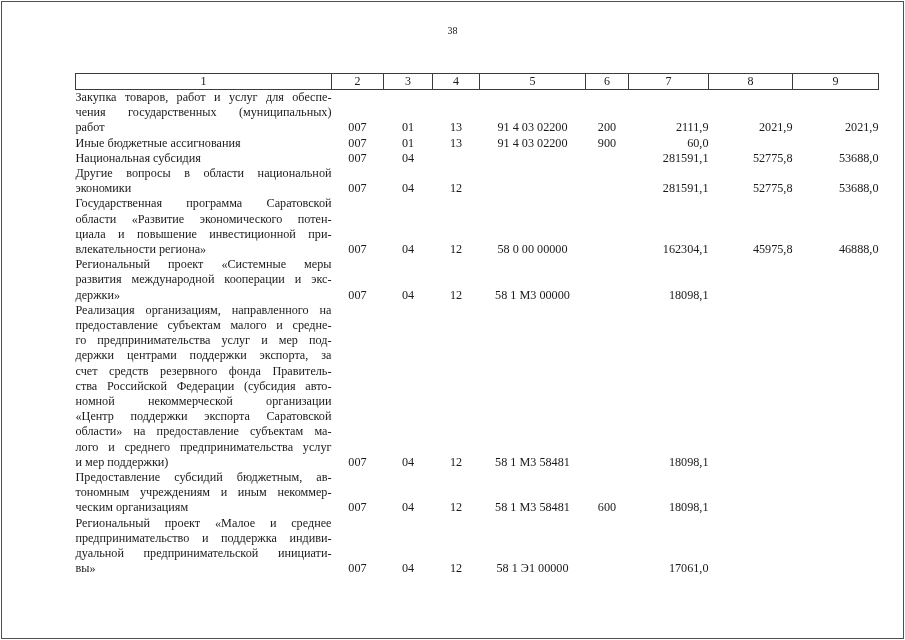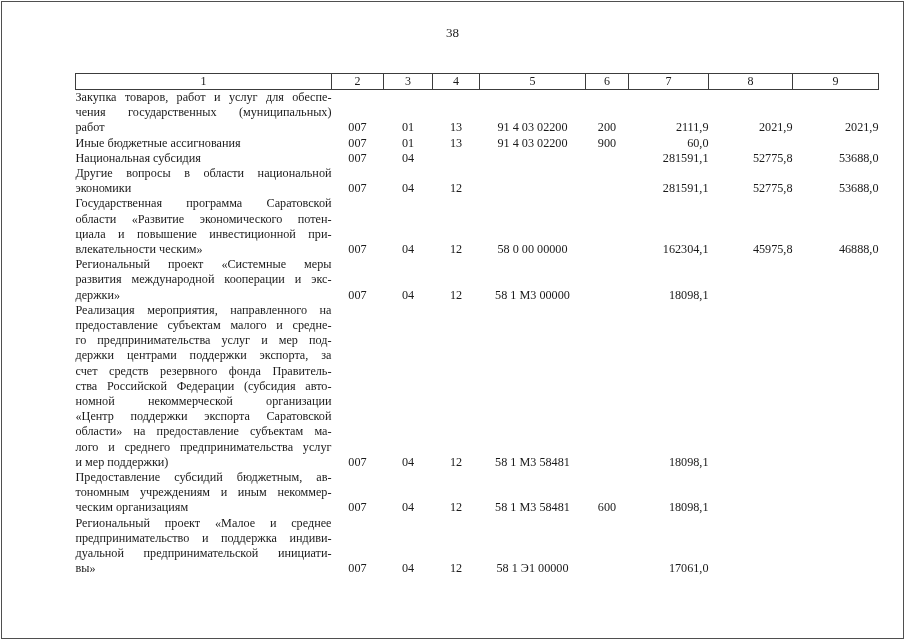--- a/index.html
+++ b/index.html
@@ -12,21 +12,21 @@
     overflow: hidden;
   }
   .page-frame {
     position: absolute; inset: 1px;
     border: 1px solid #4f4f4f;
     pointer-events: none;
   }
   .page-number {
     position: absolute; top: 25px; left: 0;
     width: 100%; text-align: center;
-    font-size: 13px;
+    font-size: 10px;
   }
   table.budget {
     position: absolute; left: 75px; top: 73px;
     width: 803px;
     border-collapse: collapse;
     table-layout: fixed;
     font-size: 12.2px;
   }
   table.budget thead td {
     border: 1px solid #3c3c3c;
@@ -138,21 +138,21 @@
         <td class="c-mid"></td>
         <td class="c-amt">281591,1</td>
         <td class="c-amt">52775,8</td>
         <td class="c-amt">53688,0</td>
       </tr>
       <tr>
         <td class="c-name">
           <span class="ln">Государственная программа Саратовской</span>
           <span class="ln">области «Развитие экономического потен-</span>
           <span class="ln">циала и повышение инвестиционной при-</span>
-          <span class="ln">влекательности ческим»</span>
+          <span class="ln">влекательности региона»</span>
         </td>
         <td class="c-mid">007</td>
         <td class="c-mid">04</td>
         <td class="c-mid">12</td>
         <td class="c-mid">58 0 00 00000</td>
         <td class="c-mid"></td>
         <td class="c-amt">162304,1</td>
         <td class="c-amt">45975,8</td>
         <td class="c-amt">46888,0</td>
       </tr>
@@ -166,21 +166,21 @@
         <td class="c-mid">04</td>
         <td class="c-mid">12</td>
         <td class="c-mid">58 1 М3 00000</td>
         <td class="c-mid"></td>
         <td class="c-amt">18098,1</td>
         <td class="c-amt"></td>
         <td class="c-amt"></td>
       </tr>
       <tr>
         <td class="c-name">
-          <span class="ln">Реализация мероприятия, направленного на</span>
+          <span class="ln">Реализация организациям, направленного на</span>
           <span class="ln">предоставление субъектам малого и средне-</span>
           <span class="ln">го предпринимательства услуг и мер под-</span>
           <span class="ln">держки центрами поддержки экспорта, за</span>
           <span class="ln">счет средств резервного фонда Правитель-</span>
           <span class="ln">ства Российской Федерации (субсидия авто-</span>
           <span class="ln">номной некоммерческой организации</span>
           <span class="ln">«Центр поддержки экспорта Саратовской</span>
           <span class="ln">области» на предоставление субъектам ма-</span>
           <span class="ln">лого и среднего предпринимательства услуг</span>
           <span class="ln">и мер поддержки)</span>

